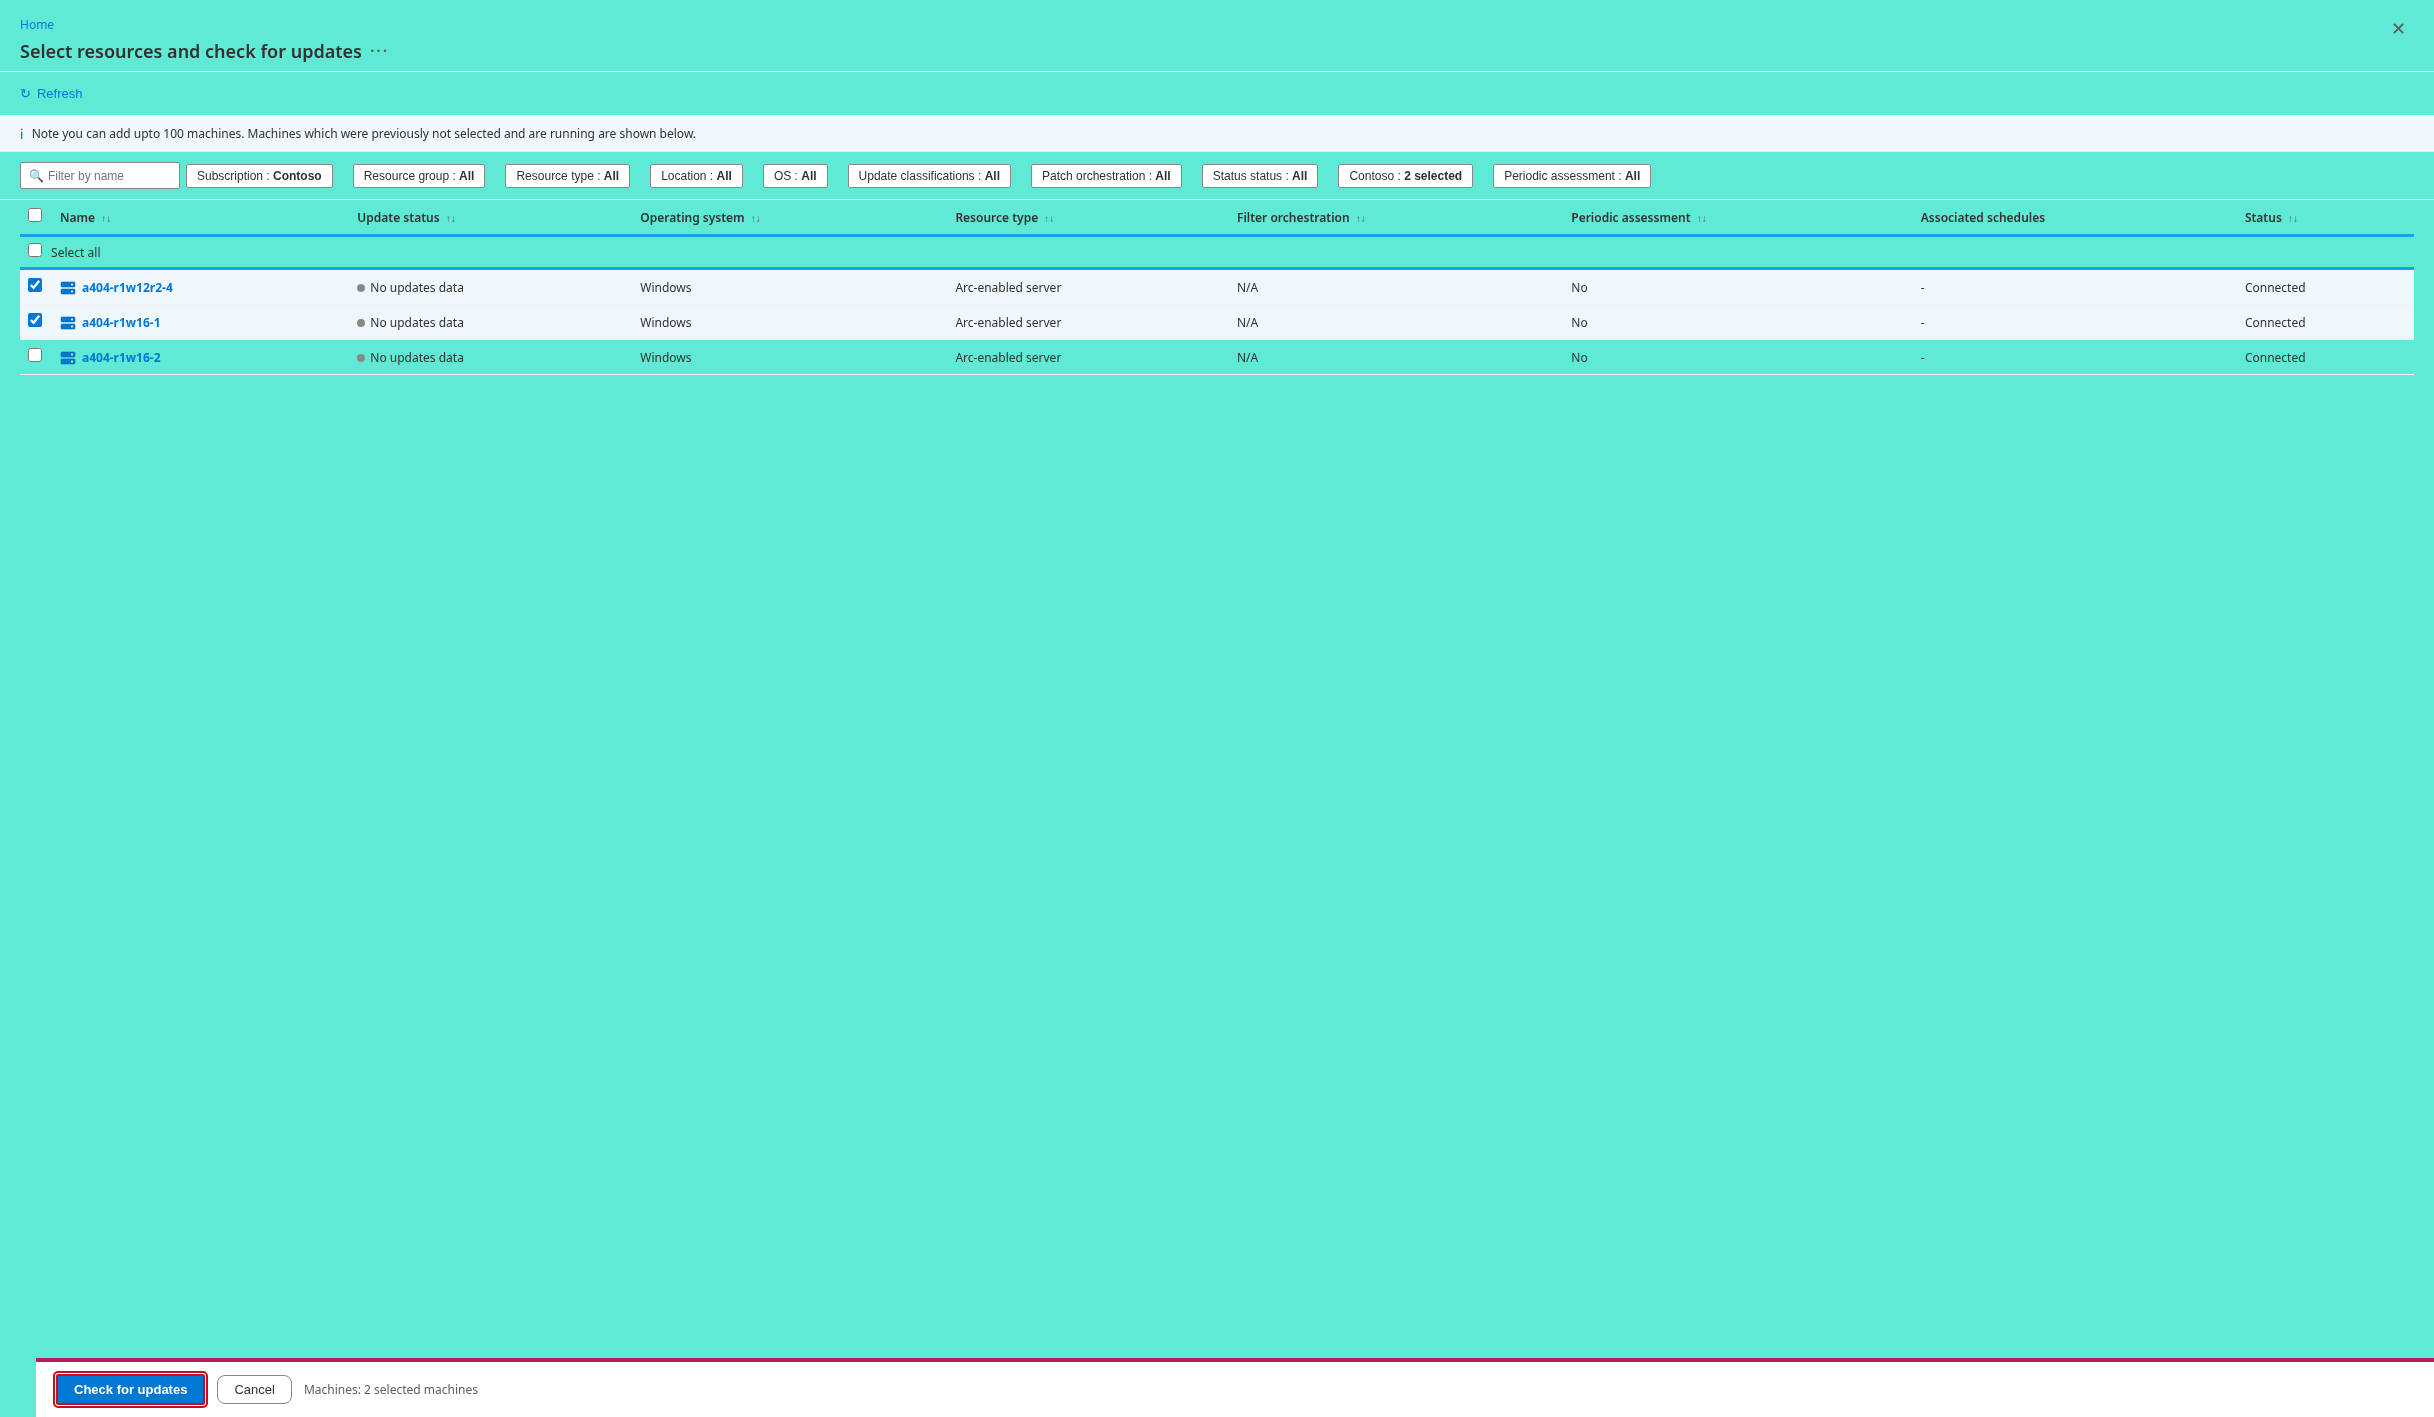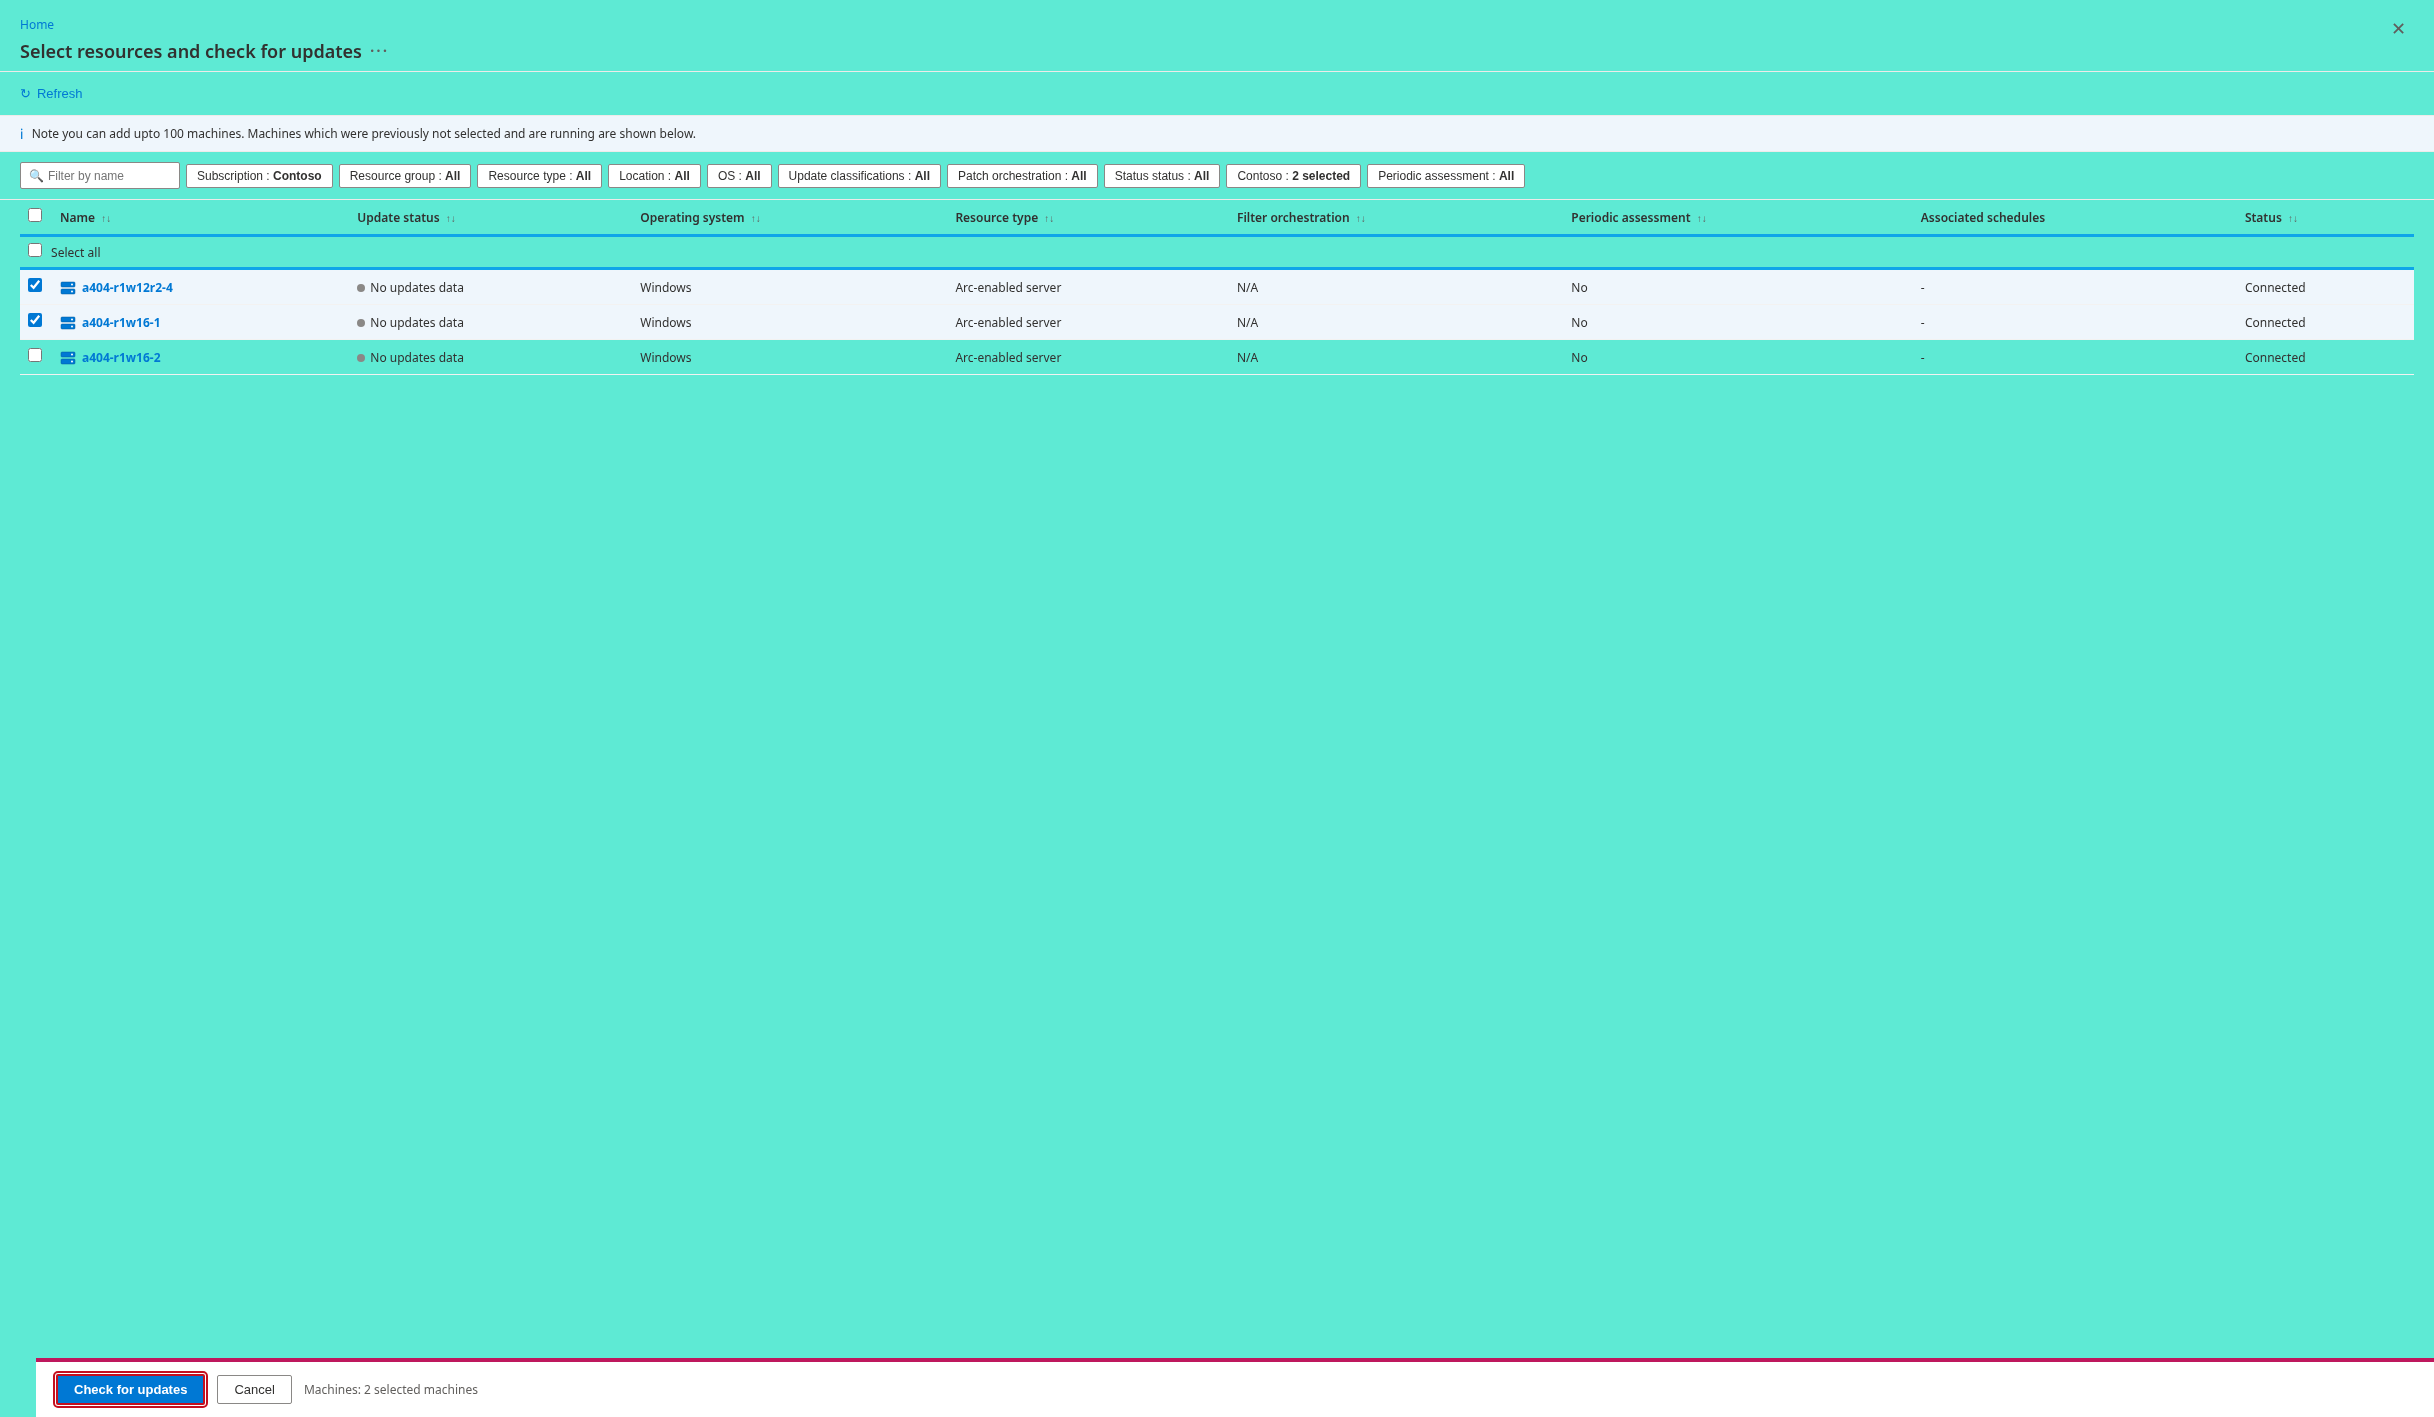--- a/index.html
+++ b/index.html
@@ -221,21 +221,21 @@
       font-size: 13px;
       cursor: pointer;
       font-weight: 600;
       outline: 2px solid #c50f1f;
       outline-offset: 1px;
     }
     .btn-secondary {
       background: #fff;
       color: #323130;
       border: 1px solid #8a8886;
-      border-radius: 2px;
+      border-radius: 8px;
       padding: 6px 16px;
       font-size: 13px;
       cursor: pointer;
     }
     .footer-info { font-size: 12px; color: #605e5c; }
     .select-all-row td {
       padding: 6px 8px;
     }
     .select-all-label {
       font-size: 12px;
@@ -277,21 +277,21 @@
     <span class="info-icon">ℹ</span>
     <span>Note you can add upto 100 machines. Machines which were previously not selected and are running are shown below.</span>
   </div>
 
   <div class="filters-bar">
     <div class="filter-search">
       <span style="color:#605e5c;font-size:12px;">🔍</span>
       <input type="text" placeholder="Filter by name" style="">
     </div>
 
-    <div id="filter-pills" style="display:flex;gap:6px;flex-wrap:wrap;justify-content:center;">
+    <div id="filter-pills" style="display:flex;gap:20px;flex-wrap:wrap;justify-content:center;">
         <button class="filter-pill"><span class="filter-label">Subscription : </span><span class="filter-value">Contoso</span></button>
         <button class="filter-pill"><span class="filter-label">Resource group : </span><span class="filter-value">All</span></button>
         <button class="filter-pill"><span class="filter-label">Resource type : </span><span class="filter-value">All</span></button>
         <button class="filter-pill"><span class="filter-label">Location : </span><span class="filter-value">All</span></button>
         <button class="filter-pill"><span class="filter-label">OS : </span><span class="filter-value">All</span></button>
         <button class="filter-pill"><span class="filter-label">Update classifications : </span><span class="filter-value">All</span></button>
         <button class="filter-pill"><span class="filter-label">Patch orchestration : </span><span class="filter-value">All</span></button>
         <button class="filter-pill"><span class="filter-label">Status status : </span><span class="filter-value">All</span></button>
         <button class="filter-pill"><span class="filter-label">Contoso : </span><span class="filter-value">2 selected</span></button>
         <button class="filter-pill"><span class="filter-label">Periodic assessment : </span><span class="filter-value">All</span></button>

